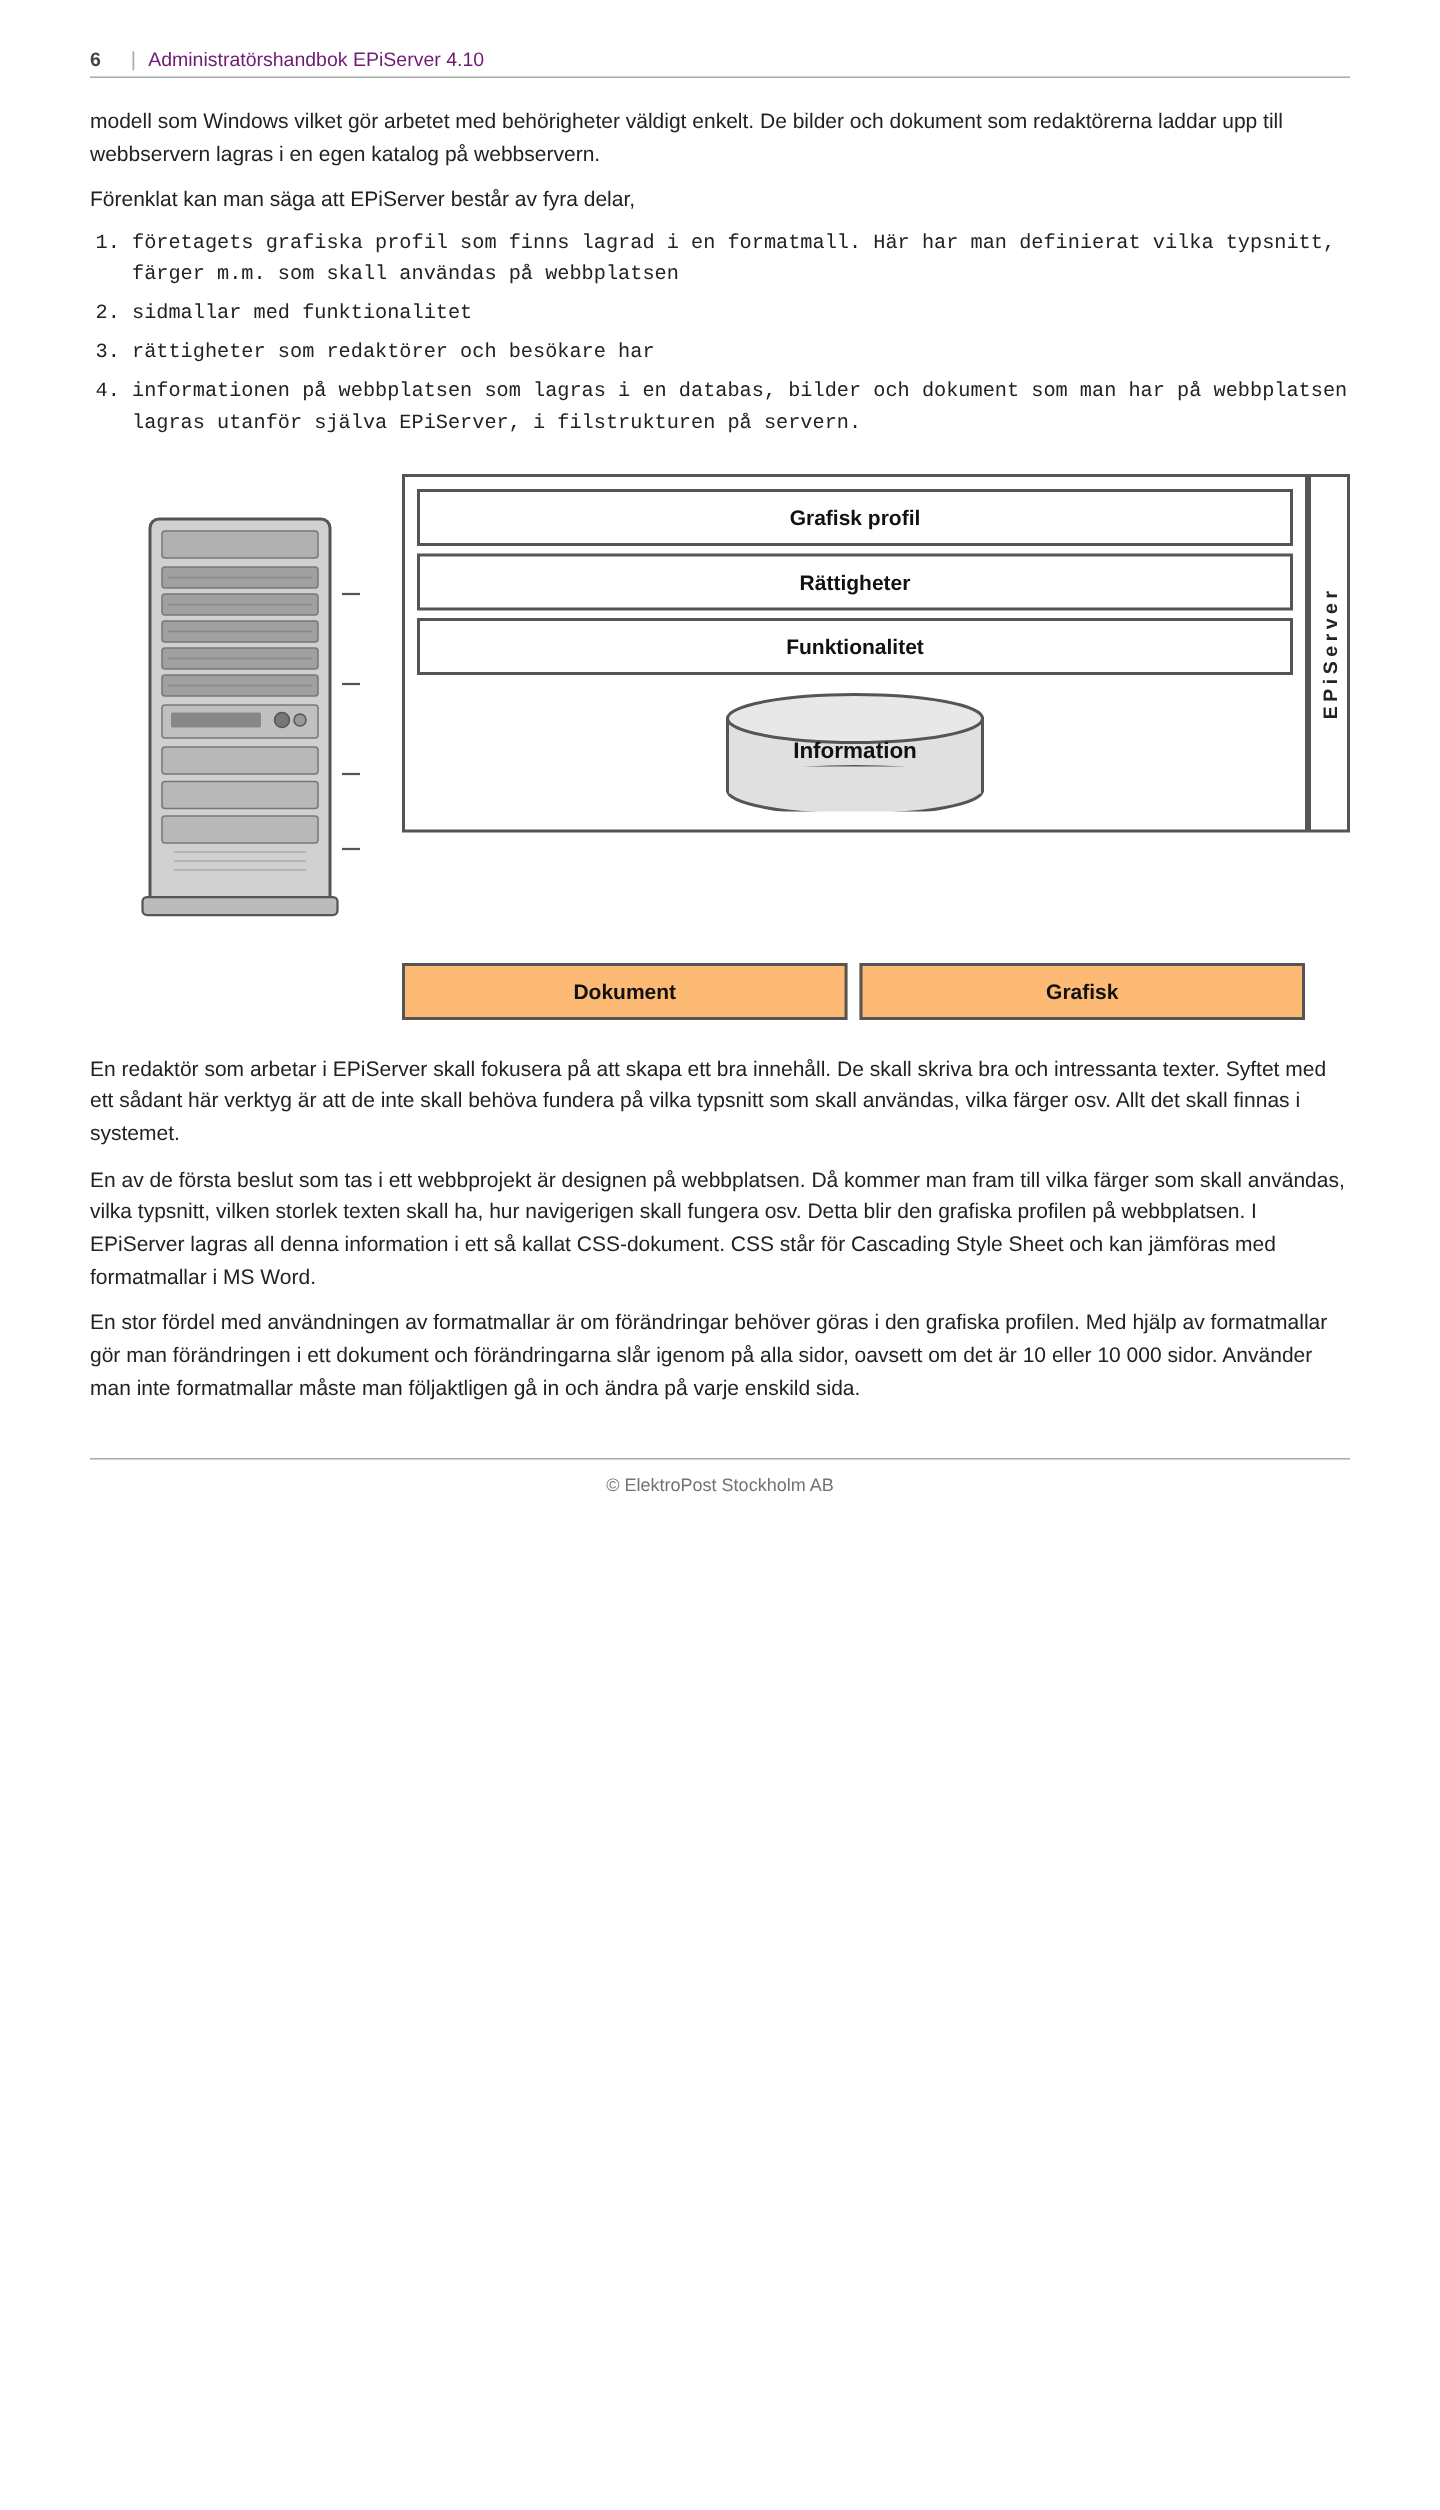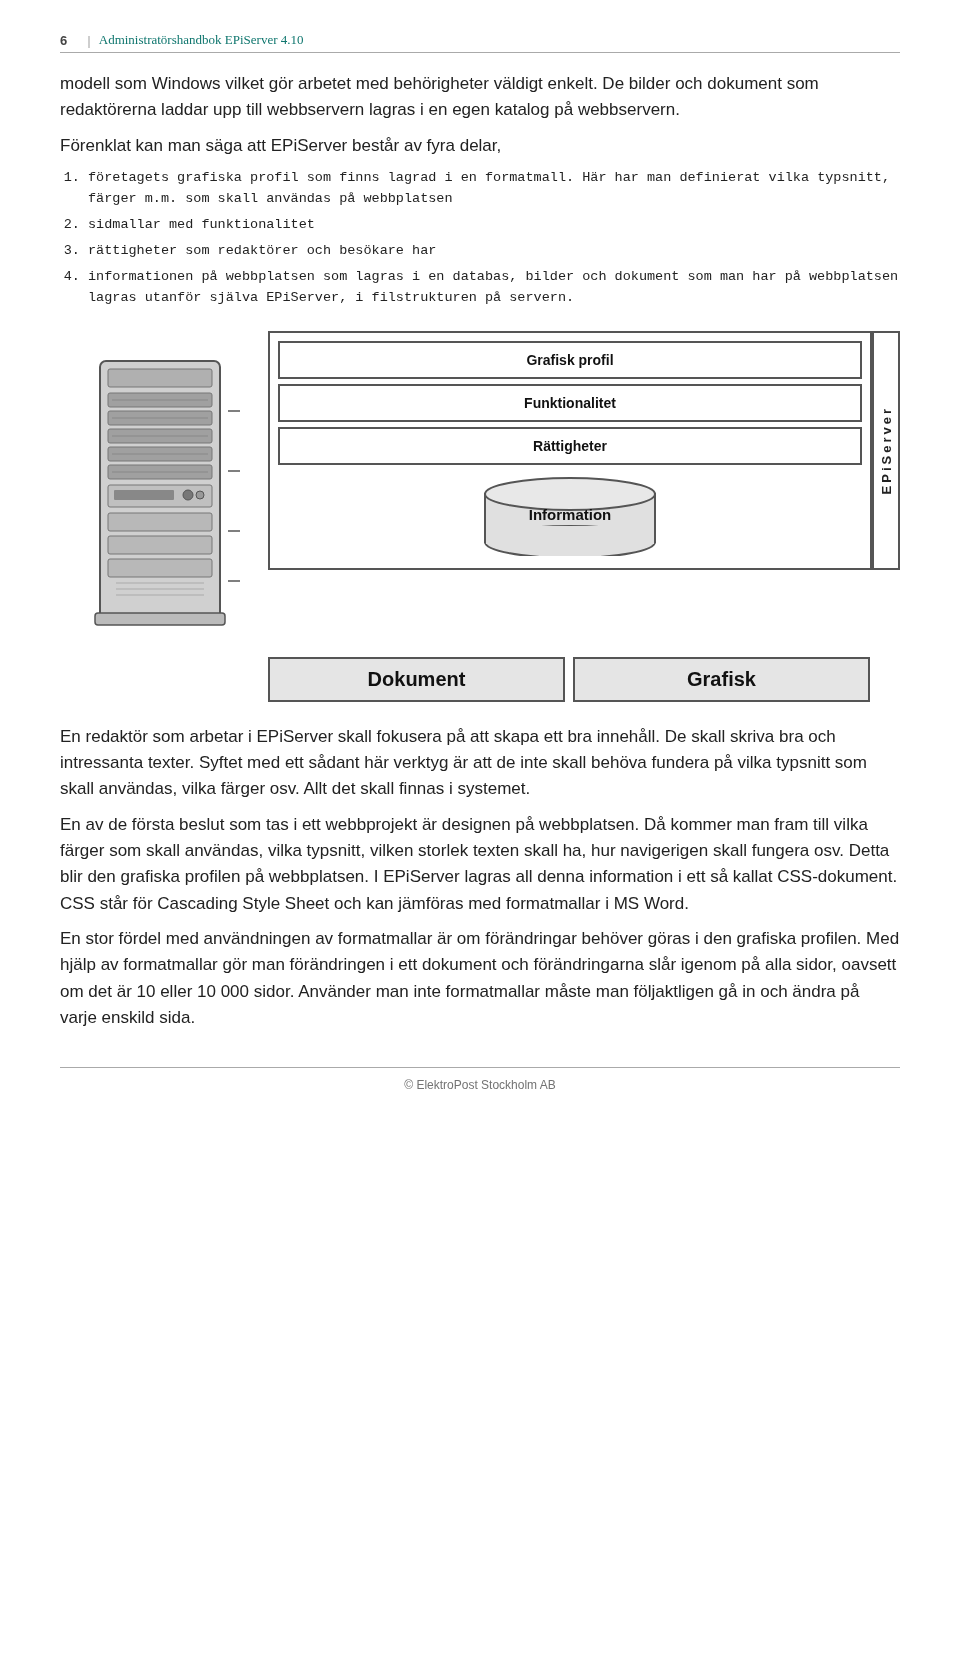--- a/index.html
+++ b/index.html
@@ -26,37 +26,36 @@
       padding-bottom: 4px;
     }
     .header-page {
       font-size: 13px;
       color: #444;
       font-weight: bold;
       margin-right: 12px;
     }
     .header-title {
       font-size: 13px;
-      color: #0f766e;
-      font-family: Liberation Serif, serif;
+      color: #701a75;
     }
     .header-separator {
       margin: 0 8px;
       color: #aaa;
     }
     h2 {
       font-size: 17px;
       font-weight: bold;
       margin: 28px 0 10px 0;
       color: #111;
     }
     p {
       margin-bottom: 9px;
       line-height: 1.55;
-      font-size: 17px;
+      font-size: 14px;
     }
     ol {
       margin-left: 28px;
       margin-bottom: 9px;
     }
     ol li {
       margin-bottom: 5px;
       line-height: 1.55;
       font-size: 13.5px;
       font-family: Liberation Mono, monospace;
@@ -142,24 +141,24 @@
     }
     
     .below-boxes {
       display: flex;
       gap: 8px;
       margin-top: 6px;
       width: 100%;
     }
     .below-box {
       border: 2px solid #555;
-      background: #e5e5e5;
+      background: #fdba74;
       text-align: center;
       font-weight: bold;
-      font-size: 20px;
+      font-size: 14px;
       padding: 9px 0;
       flex: 1;
       color: #111;
     }
   </style>
 </head>
 <body>
 
 <div class="page">
 
@@ -230,22 +229,22 @@
           <line x1="148" y1="80" x2="160" y2="80" stroke="#555" stroke-width="1.5"></line>
           <line x1="148" y1="140" x2="160" y2="140" stroke="#555" stroke-width="1.5"></line>
           <line x1="148" y1="200" x2="160" y2="200" stroke="#555" stroke-width="1.5"></line>
           <line x1="148" y1="250" x2="160" y2="250" stroke="#555" stroke-width="1.5"></line>
         </svg>
       </div>
 
       <div class="boxes-and-episerver">
         <div class="boxes-col">
           <div class="single-box">Grafisk profil</div>
+          <div class="single-box">Rättigheter</div>
           <div class="single-box">Funktionalitet</div>
-          <div class="single-box">Rättigheter</div>
 
           <div class="db-box">
             <svg width="180" height="80" viewBox="0 0 180 80" xmlns="http://www.w3.org/2000/svg">
 
               <rect x="5" y="18" width="170" height="48" fill="#e0e0e0" stroke="#555" stroke-width="2"></rect>
 
               <ellipse cx="90" cy="18" rx="85" ry="16" fill="#e8e8e8" stroke="#555" stroke-width="2"></ellipse>
 
               <ellipse cx="90" cy="66" rx="85" ry="16" fill="#e0e0e0" stroke="#555" stroke-width="2"></ellipse>
 

